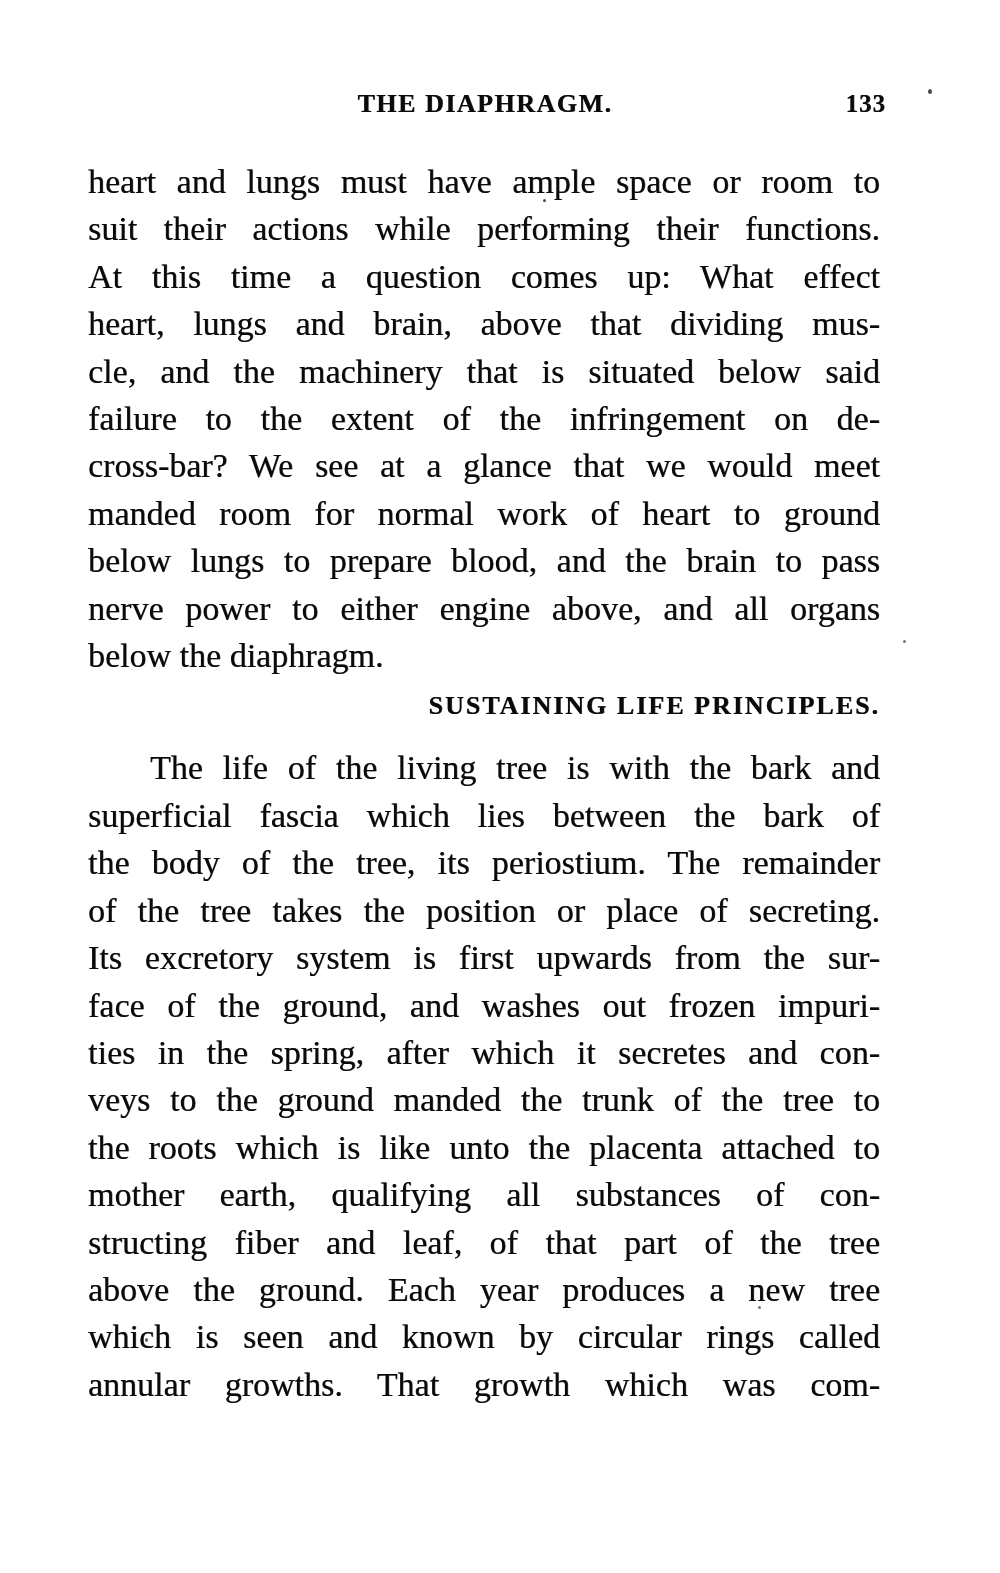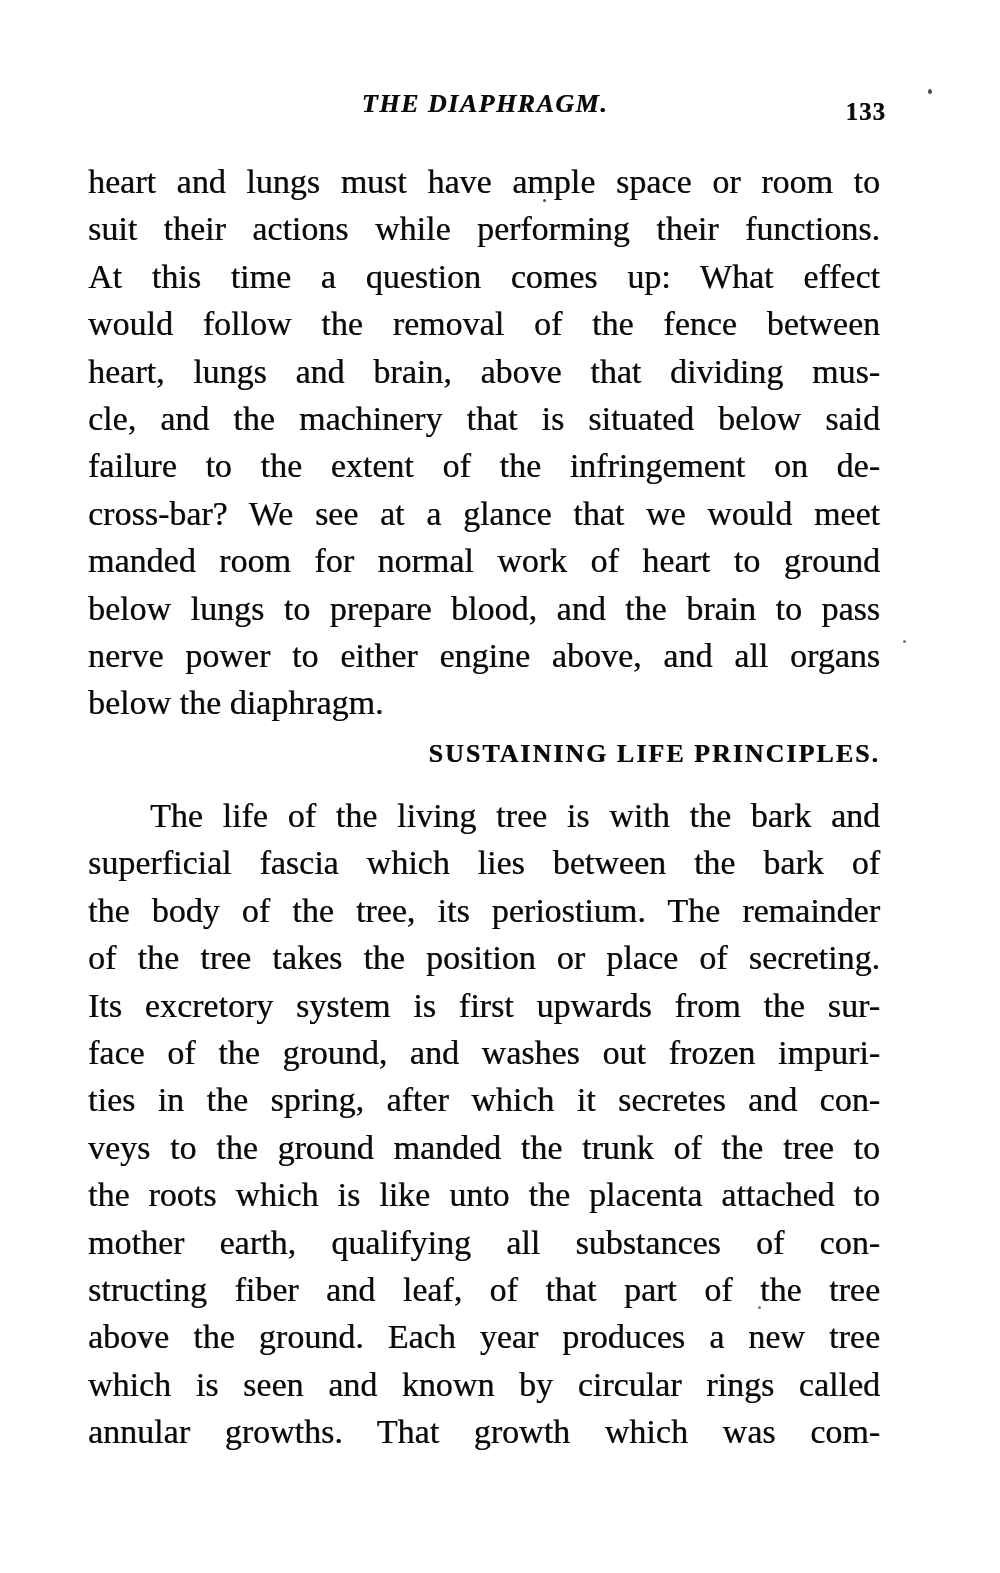--- a/index.html
+++ b/index.html
@@ -17,31 +17,30 @@
     color: #0a0a0a;
   }
   
   .running-header {
     position: relative;
     margin: 88px 118px 0 88px;
     height: 32px;
     text-align: center;
   }
   .running-title {
-    font-style: italic;
     font-weight: 700;
     font-size: 26px;
     letter-spacing: 1.5px;
     line-height: 32px;
     text-shadow: 0.5px 0.3px 0 rgba(10,10,10,0.75);
   }
   .page-number {
     position: absolute;
     right: -4px;
-    top: 8px;
+    top: 0;
     font-size: 25px;
     font-weight: 700;
     line-height: 32px;
     letter-spacing: 1px;
     text-shadow: 0.4px 0.3px 0 rgba(10,10,10,0.7);
   }
   
   .text-block {
     margin: 38px 120px 0 88px; 
   }
@@ -92,21 +91,20 @@
   <div class="running-header">
     <span class="running-title">THE DIAPHRAGM.</span>
     <span class="page-number">133</span>
   </div>
 
   <div class="text-block">
     <div class="paragraph">
         <div class="line"><span>heart and lungs must have ample space or </span><span class="b">room to</span></div>
         <div class="line"><span>suit their actions while performing their functions.</span></div>
         <div class="line"><span>At this time a question comes up:  What effect</span></div>
-        <div class="line"><span>would follow the removal of the fence between</span></div>
         <div class="line"><span>heart, lungs and brain, above that dividing mus-</span></div>
         <div class="line"><span>cle, and the machinery that is situated below said</span></div>
         <div class="line"><span>failure to the extent of the infringement on de-</span></div>
         <div class="line"><span>cross-bar?  We see at a glance that we would meet</span></div>
         <div class="line"><span>manded room for normal work of heart to ground</span></div>
         <div class="line"><span>below lungs to prepare blood, and the brain to pass</span></div>
         <div class="line"><span>nerve power to either engine above, and all organs</span></div>
         <div class="line line-last"><span>below the diaphragm.</span></div>
       </div>
 

